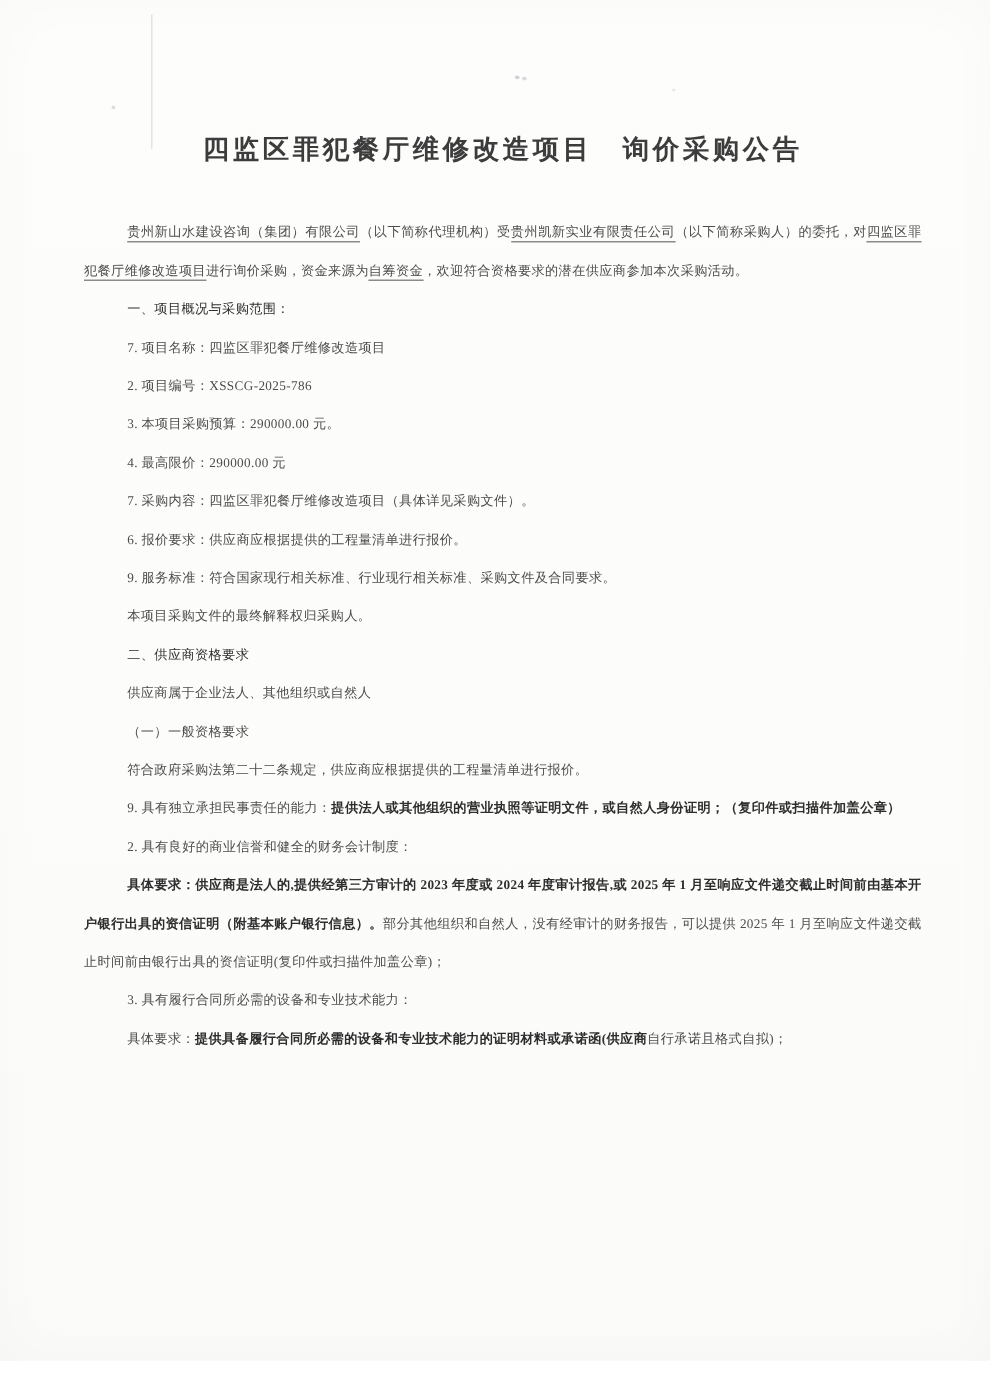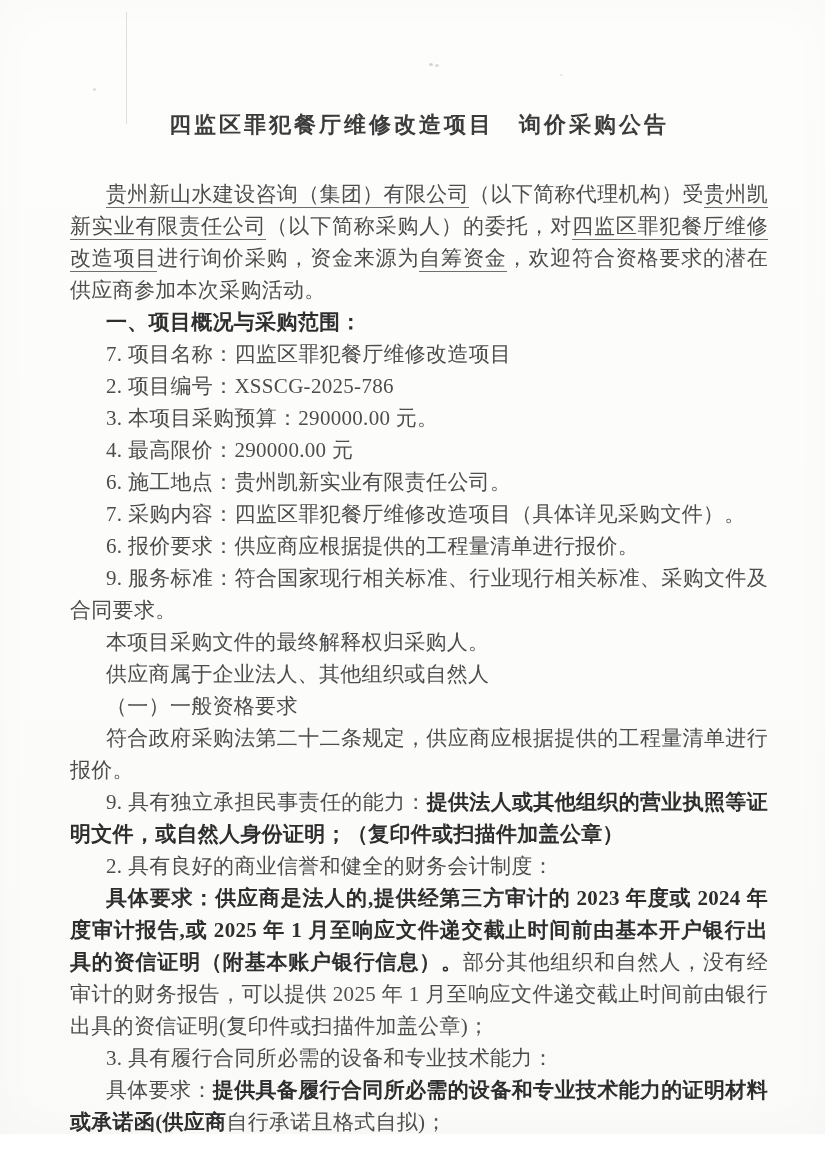--- a/index.html
+++ b/index.html
@@ -25,28 +25,28 @@
     text-align:center;
     font-size:22px;
     font-weight:bold;
     letter-spacing:3px;
     color:#3c3c3c;
     line-height:34px;
   }
   .body-block{margin-top:36px;}
   p{
     margin:0;
-    font-size:21px;
+    font-size:11px;
     line-height:32px;
     color:#4d4d4d;
     text-align:justify;
     letter-spacing:0.3px;
   }
   p.ind{text-indent:36px;}
-  .hd{font-weight:bold;color:#2e2e2e;}
+  .hd{font-weight:normal;color:#2e2e2e;}
   .b{font-weight:bold;color:#2e2e2e;}
   .u{border-bottom:1px solid #6f6f6f;padding-bottom:1px;}
   
   .crease{
     position:absolute;left:126px;top:12px;width:1px;height:112px;
     background:rgba(190,196,202,0.55);
   }
   .speck-a{
     position:absolute;left:429px;top:63px;width:4px;height:3px;border-radius:50%;
     background:rgba(170,176,182,0.55);
@@ -78,26 +78,26 @@
     <div class="body-block">
 
       <p class="ind"><span class="u">贵州新山水建设咨询（集团）有限公司</span><span>（以下简称代理机构）受</span><span class="u">贵州凯新实业有限责任公司</span><span>（以下简称采购人）的委托，对</span><span class="u">四监区罪犯餐厅维修改造项目</span><span>进行询价采购，资金来源为</span><span class="u">自筹资金</span><span>，欢迎符合资格要求的潜在供应商参加本次采购活动。</span></p>
 
       <p class="ind hd">一、项目概况与采购范围：</p>
 
       <p class="ind">7. 项目名称：四监区罪犯餐厅维修改造项目</p>
       <p class="ind">2. 项目编号：XSSCG-2025-786</p>
       <p class="ind">3. 本项目采购预算：290000.00 元。</p>
       <p class="ind">4. 最高限价：290000.00 元</p>
-      <p class="ind">6. 施工地点：贵州凯新实业有限责任公司。</p>
       <p class="ind">7. 采购内容：四监区罪犯餐厅维修改造项目（具体详见采购文件）。</p>
       <p class="ind">6. 报价要求：供应商应根据提供的工程量清单进行报价。</p>
       <p class="ind">9. 服务标准：符合国家现行相关标准、行业现行相关标准、采购文件及合同要求。</p>
       <p class="ind">本项目采购文件的最终解释权归采购人。</p>
 
+      <p class="ind hd">二、供应商资格要求</p>
       <p class="ind">供应商属于企业法人、其他组织或自然人</p>
       <p class="ind">（一）一般资格要求</p>
       <p class="ind">符合政府采购法第二十二条规定，供应商应根据提供的工程量清单进行报价。</p>
 
       <p class="ind"><span>9. 具有独立承担民事责任的能力：</span><span class="b">提供法人或其他组织的营业执照等证明文件，或自然人身份证明；（复印件或扫描件加盖公章）</span></p>
 
       <p class="ind">2. 具有良好的商业信誉和健全的财务会计制度：</p>
 
       <p class="ind"><span class="b">具体要求：供应商是法人的,提供经第三方审计的 2023 年度或 2024 年度审计报告,或 2025 年 1 月至响应文件递交截止时间前由基本开户银行出具的资信证明（附基本账户银行信息）。</span><span>部分其他组织和自然人，没有经审计的财务报告，可以提供 2025 年 1 月至响应文件递交截止时间前由银行出具的资信证明(复印件或扫描件加盖公章)；</span></p>
 

